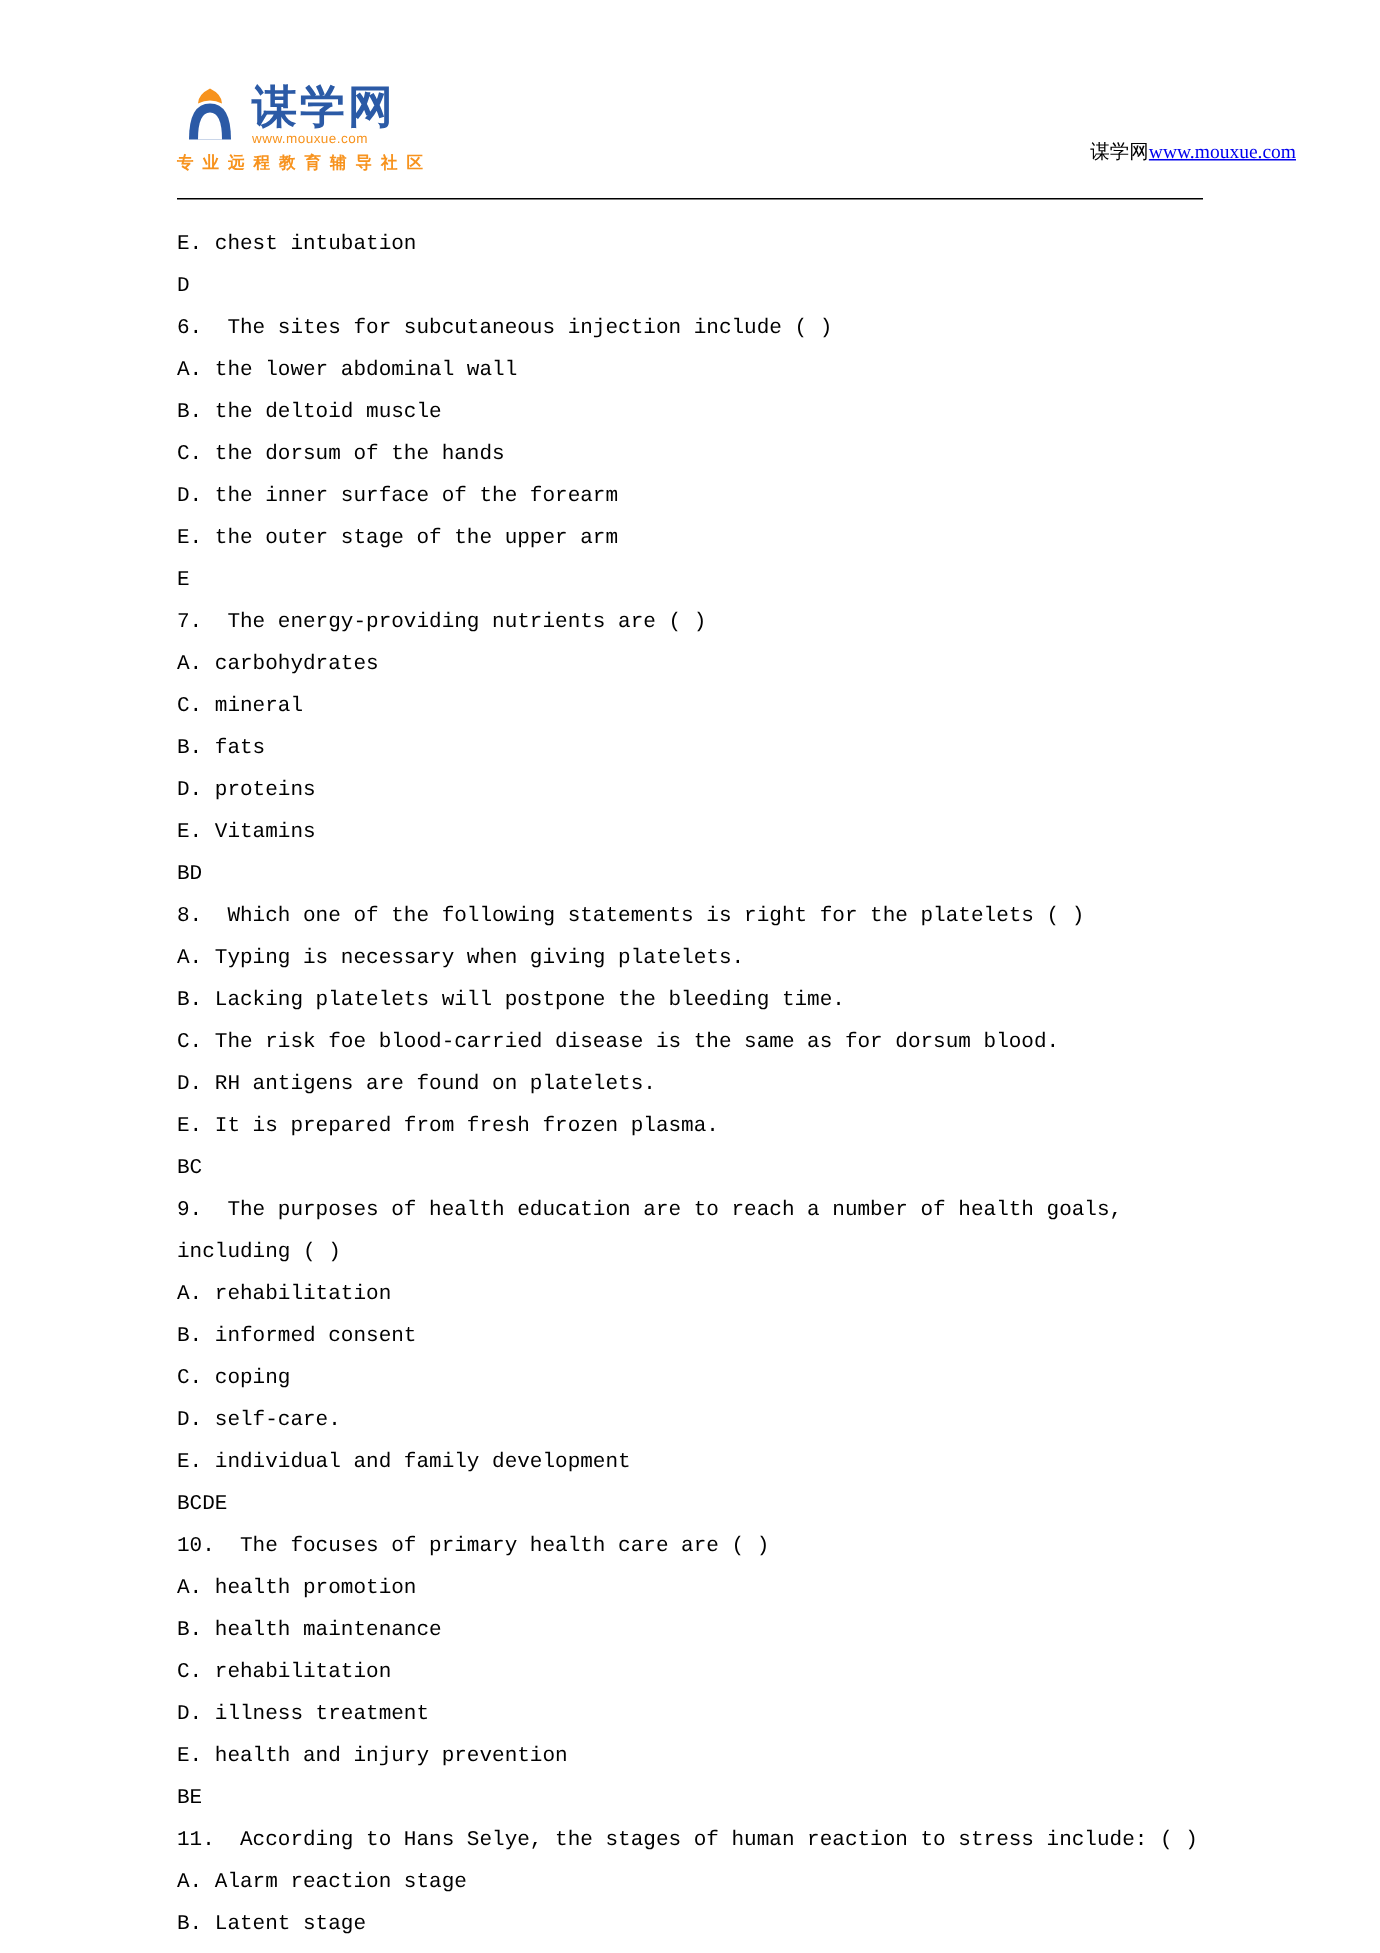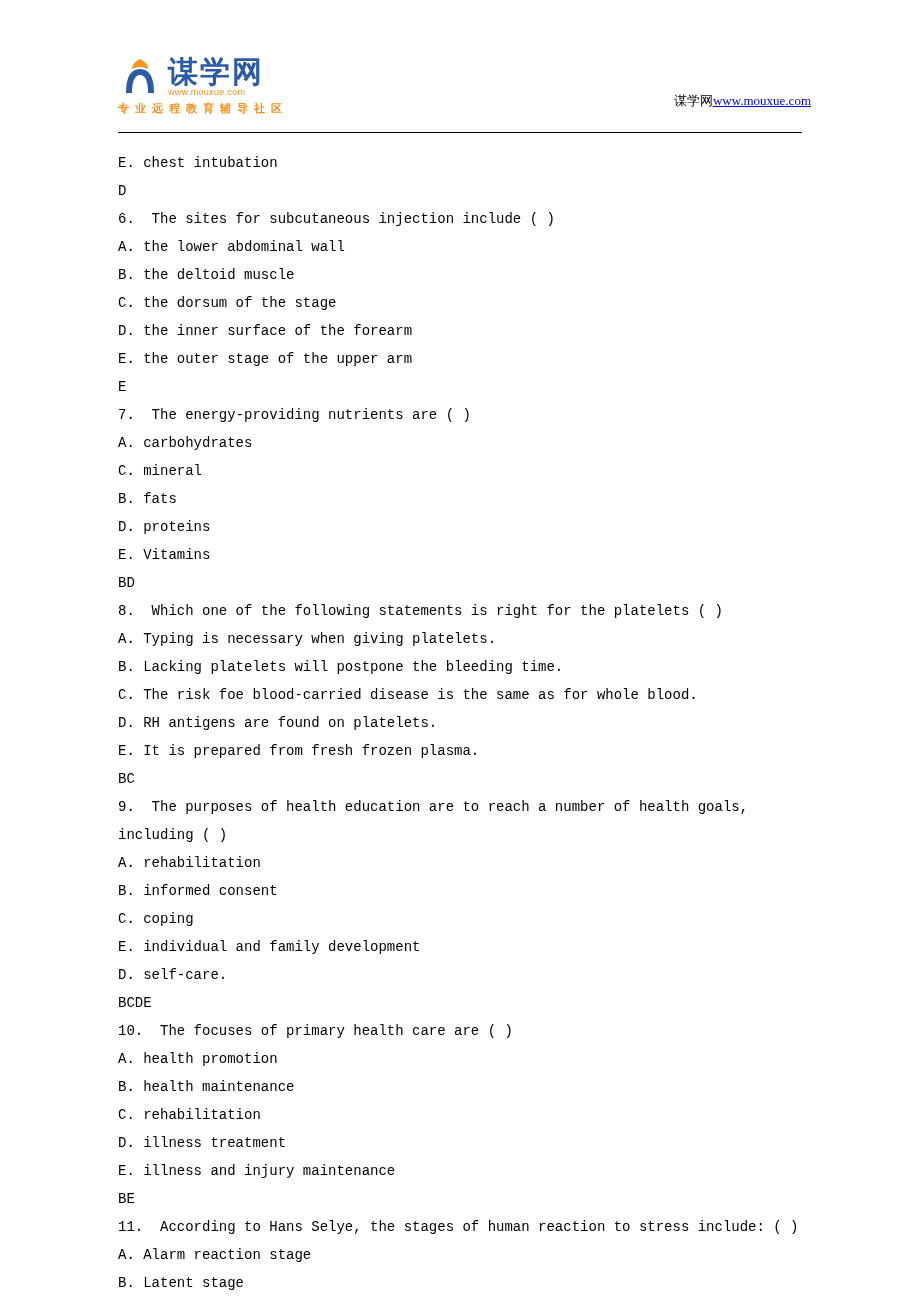--- a/index.html
+++ b/index.html
@@ -9,21 +9,21 @@
     }
     body {
       width: 920px;
       height: 1302px;
       background: #ffffff;
       font-family: "SimSun", "宋体", serif;
       position: relative;
     }
     .header {
       position: relative;
-      padding: 55px 109px 10px 118px;
+      padding: 55px 56px 10px 118px;
       display: flex;
       align-items: flex-end;
       justify-content: space-between;
       gap: 20px;
     }
     .logo {
       display: flex;
       flex-direction: column;
     }
     .logo-main {
@@ -119,50 +119,50 @@
 </div>
 
 <div class="divider"></div>
 
 <div class="content">
   <div class="line">E. chest intubation</div>
   <div class="line">D</div>
   <div class="line">6.  The sites for subcutaneous injection include ( )</div>
   <div class="line">A. the lower abdominal wall</div>
   <div class="line">B. the deltoid muscle</div>
-  <div class="line">C. the dorsum of the stage</div>
+  <div class="line">C. the dorsum of the hands</div>
   <div class="line">D. the inner surface of the forearm</div>
   <div class="line">E. the outer stage of the upper arm</div>
   <div class="line">E</div>
   <div class="line">7.  The energy-providing nutrients are ( )</div>
   <div class="line">A. carbohydrates</div>
   <div class="line">C. mineral</div>
   <div class="line">B. fats</div>
   <div class="line">D. proteins</div>
   <div class="line">E. Vitamins</div>
   <div class="line">BD</div>
   <div class="line">8.  Which one of the following statements is right for the platelets ( )</div>
   <div class="line">A. Typing is necessary when giving platelets.</div>
   <div class="line">B. Lacking platelets will postpone the bleeding time.</div>
-  <div class="line">C. The risk foe blood-carried disease is the same as for whole blood.</div>
+  <div class="line">C. The risk foe blood-carried disease is the same as for dorsum blood.</div>
   <div class="line">D. RH antigens are found on platelets.</div>
   <div class="line">E. It is prepared from fresh frozen plasma.</div>
   <div class="line">BC</div>
   <div class="line">9.  The purposes of health education are to reach a number of health goals, including ( )</div>
   <div class="line">A. rehabilitation</div>
   <div class="line">B. informed consent</div>
   <div class="line">C. coping</div>
+  <div class="line">D. self-care.</div>
   <div class="line">E. individual and family development</div>
-  <div class="line">D. self-care.</div>
   <div class="line">BCDE</div>
   <div class="line">10.  The focuses of primary health care are ( )</div>
   <div class="line">A. health promotion</div>
   <div class="line">B. health maintenance</div>
   <div class="line">C. rehabilitation</div>
   <div class="line">D. illness treatment</div>
-  <div class="line">E. illness and injury maintenance</div>
+  <div class="line">E. health and injury prevention</div>
   <div class="line">BE</div>
   <div class="line">11.  According to Hans Selye, the stages of human reaction to stress include: ( )</div>
   <div class="line">A. Alarm reaction stage</div>
   <div class="line">B. Latent stage</div>
   <div class="line">C. Perceptual stage</div>
 
 </div>
 
 </body></html>

